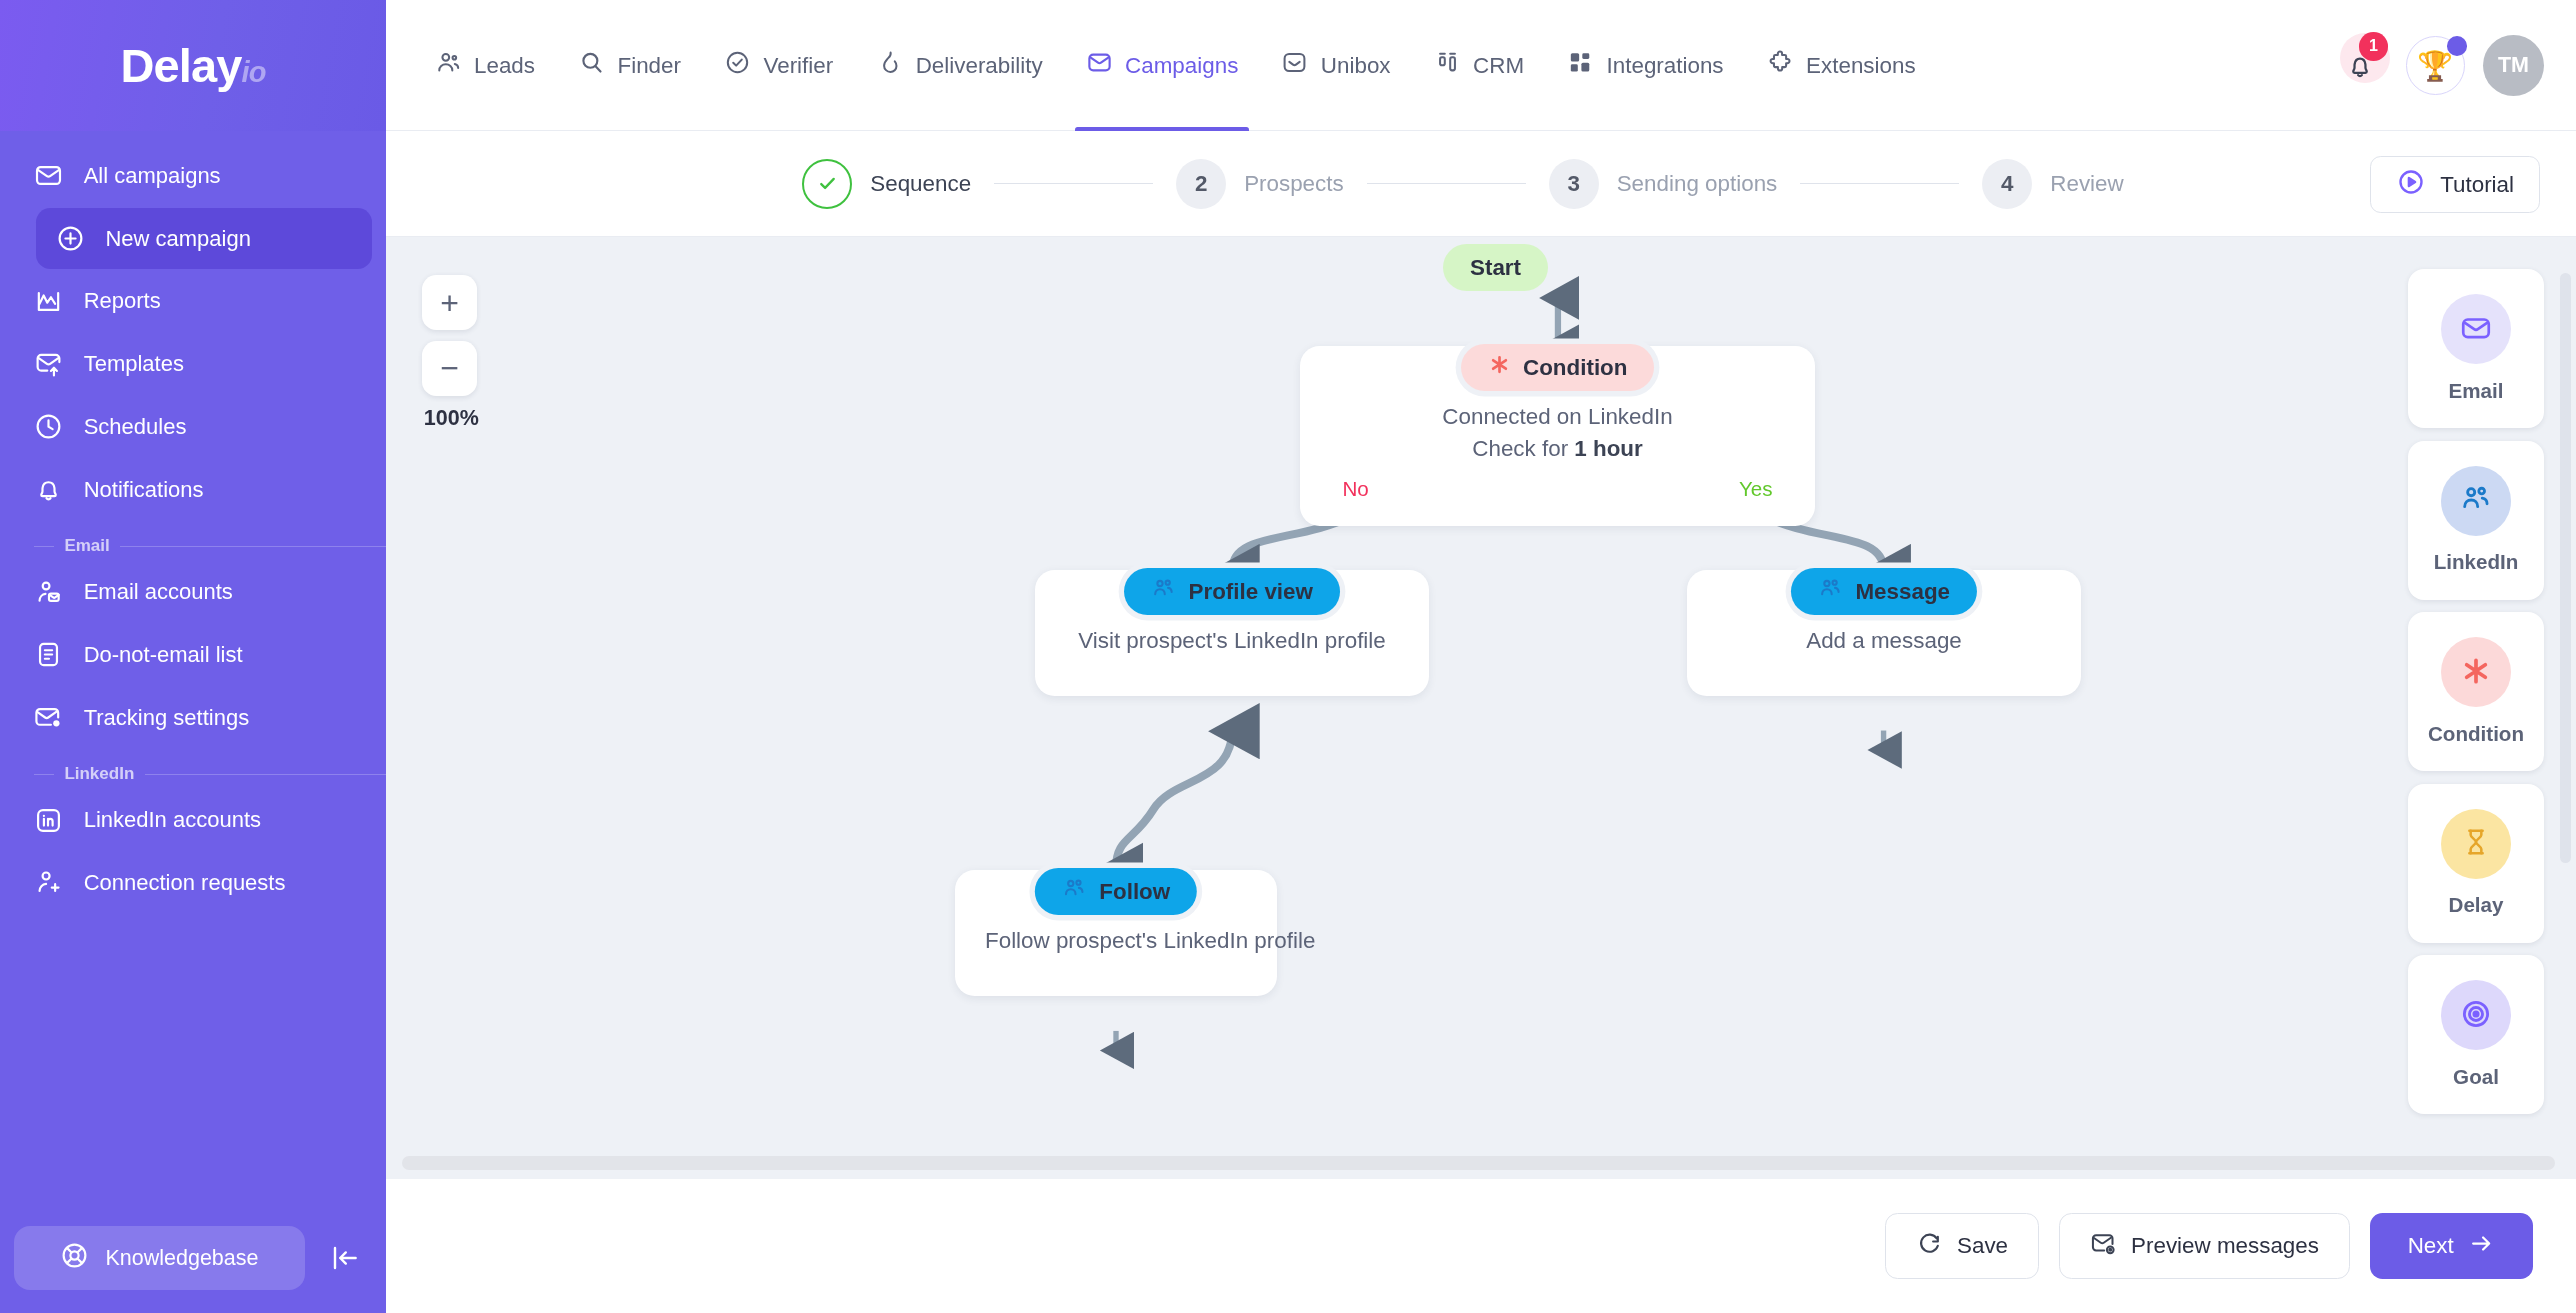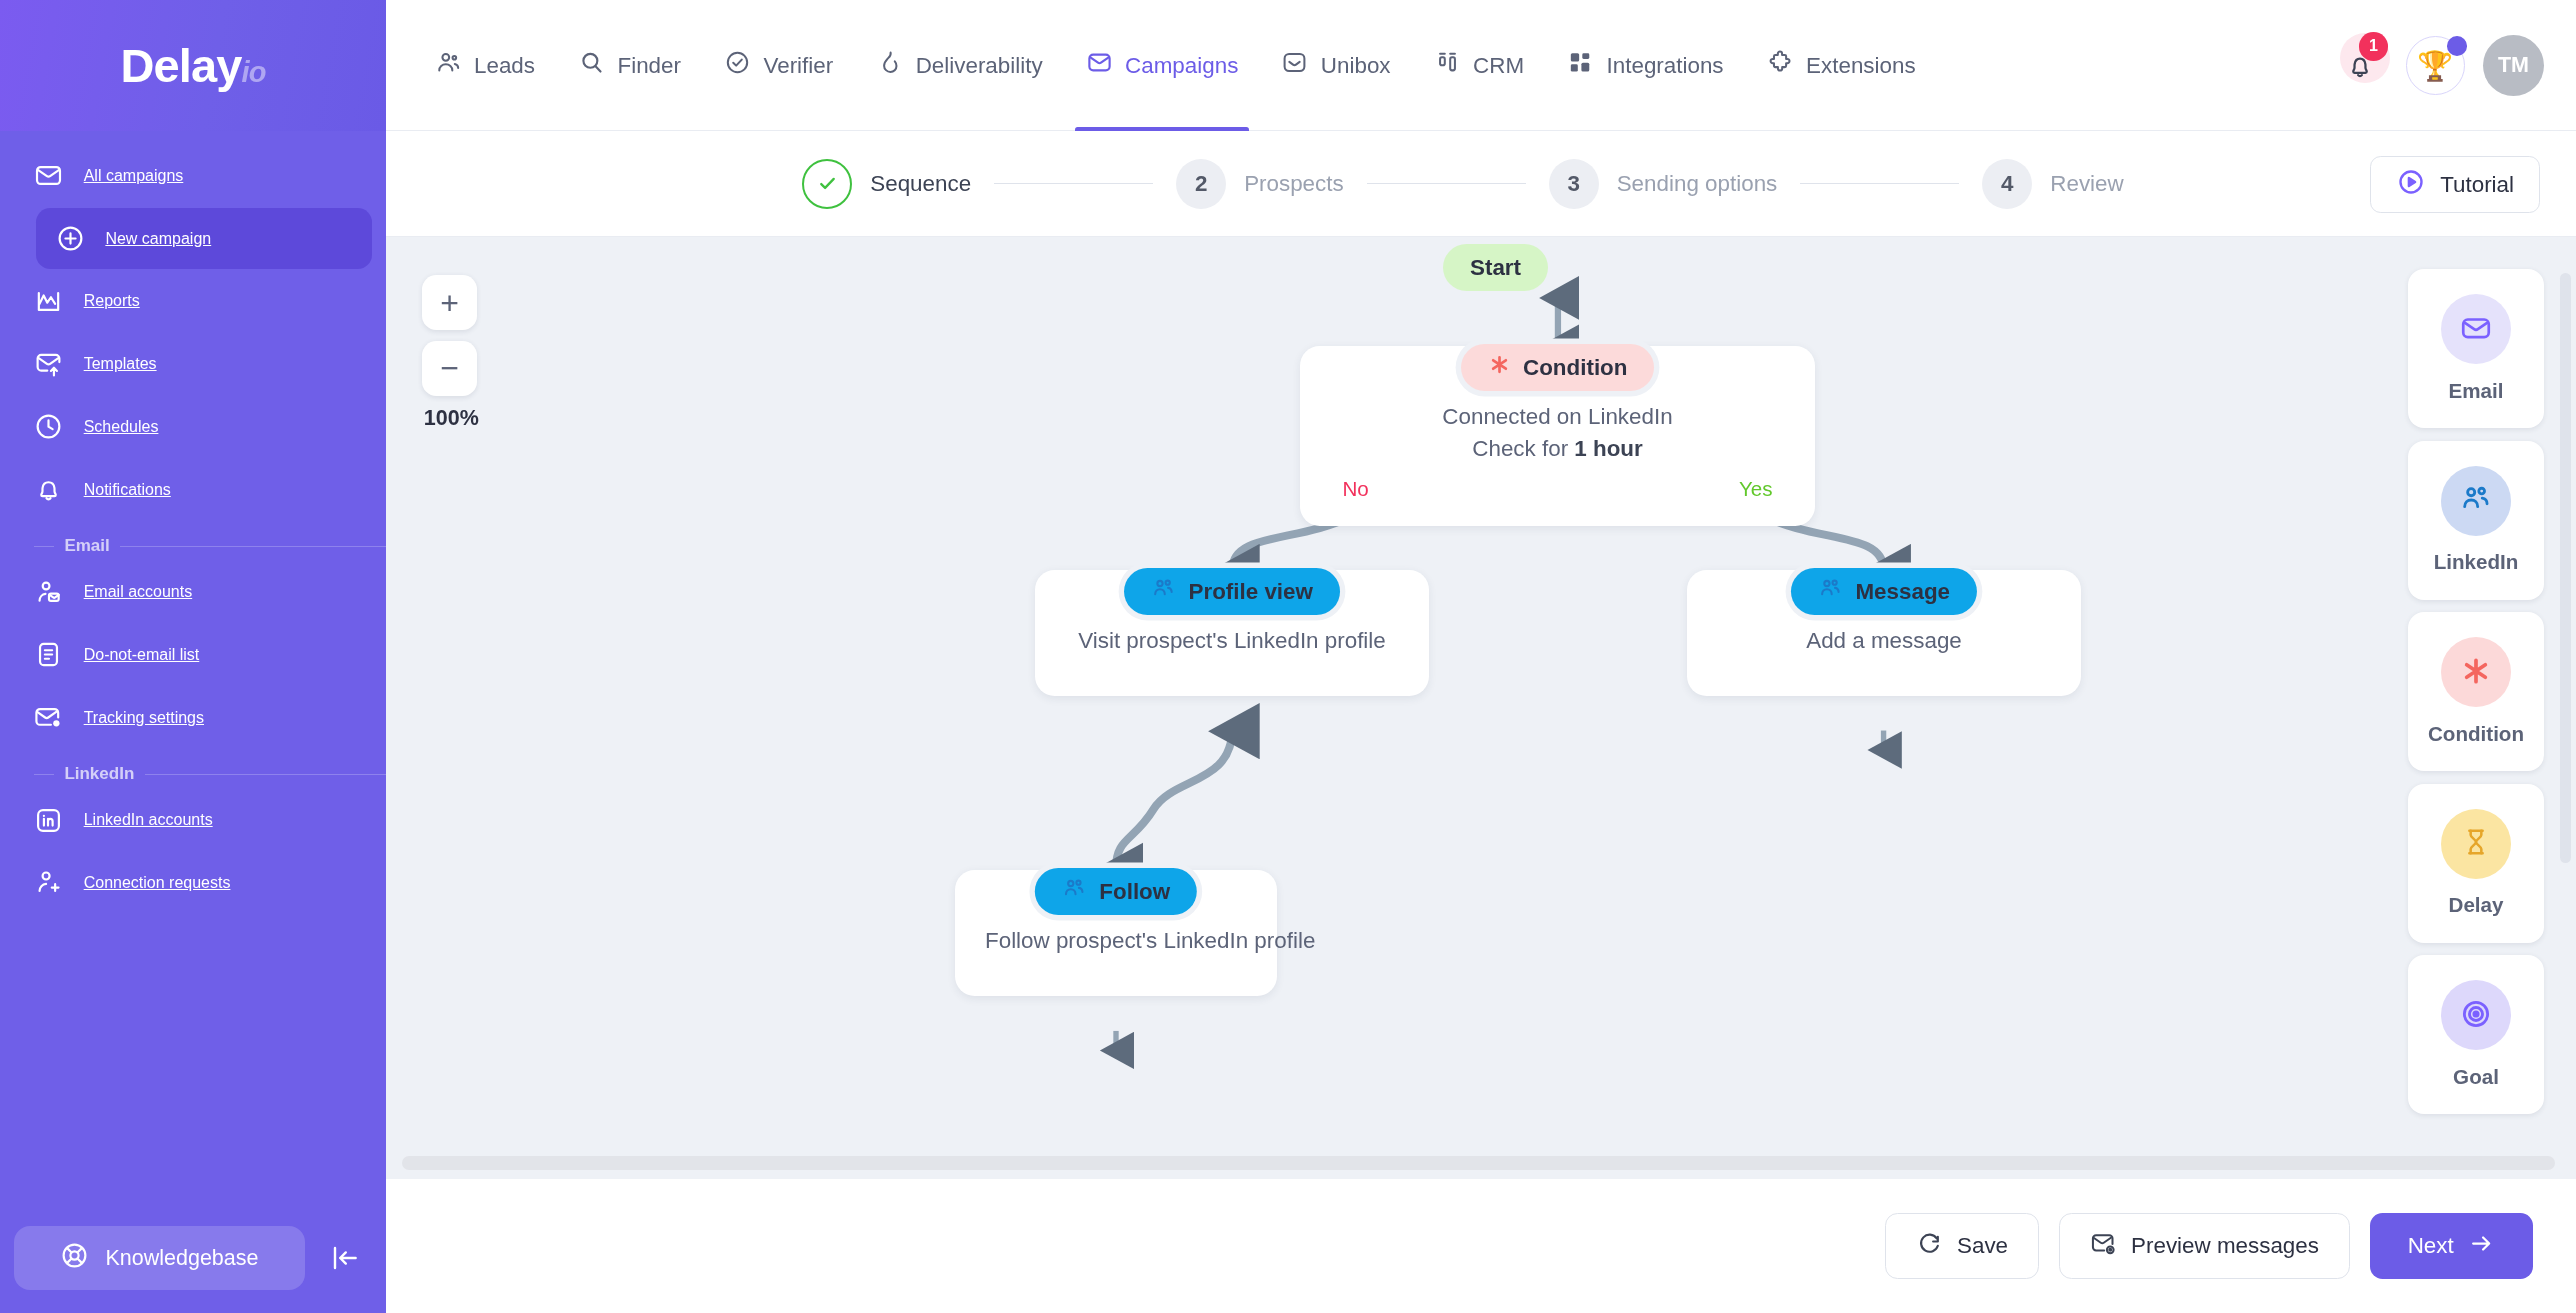--- a/index.html
+++ b/index.html
@@ -24,23 +24,22 @@
     background: linear-gradient(100deg,#7b5bf0 0%,#6f5fe8 55%,#6a5ae6 100%);
     display: flex; align-items: center; justify-content: center;
   }
   .logo { font-size: 47px; font-weight: 700; color:#fff; letter-spacing:-0.9px; }
   .logo .io { font-size: 29px; font-style: italic; font-weight: 700; color: rgba(255,255,255,.45); }
 
   .nav-list { padding-top: 12.5px; }
   .nav-item {
     display: flex; align-items: center; gap: 19.7px;
     height: 61px; margin: 1.8px 14.3px; padding: 0 19.7px;
-    border-radius: 14.3px; color: #fff; font-size: 16px; cursor: pointer;
+    border-radius: 14.3px; color: #fff; font-size: 22px; cursor: pointer;
     white-space: nowrap;
-    text-decoration: underline;
   }
   .nav-item.active { background: rgba(82,60,210,.62); margin-left: 36px; }
   .nav-item .ico { width: 30px; height: 30px; flex: 0 0 30px; display:flex; align-items:center; justify-content:center;}
   .nav-item .ico svg { display:block; }
 
   .nav-section {
     display: flex; align-items: center; gap: 10.7px;
     margin: 16px 0 5.4px 0; padding: 0 0 0 34px;
     color: rgba(255,255,255,.70); font-size: 17px; font-weight: 700;
   }

